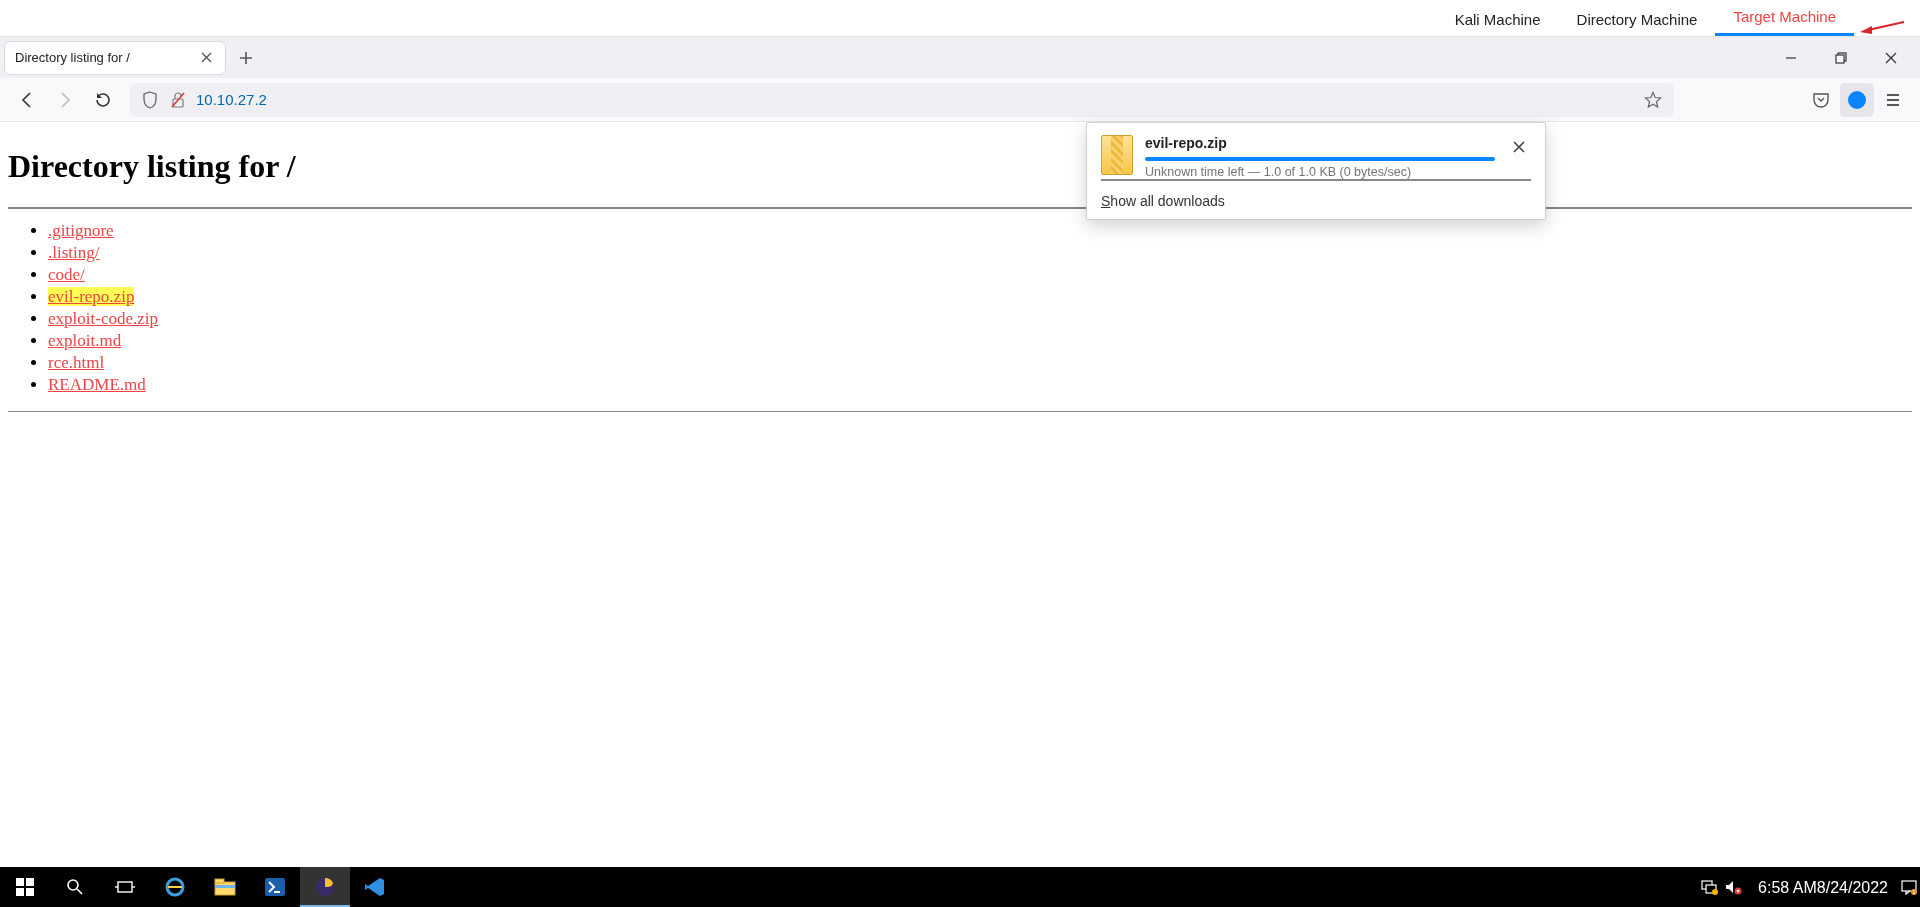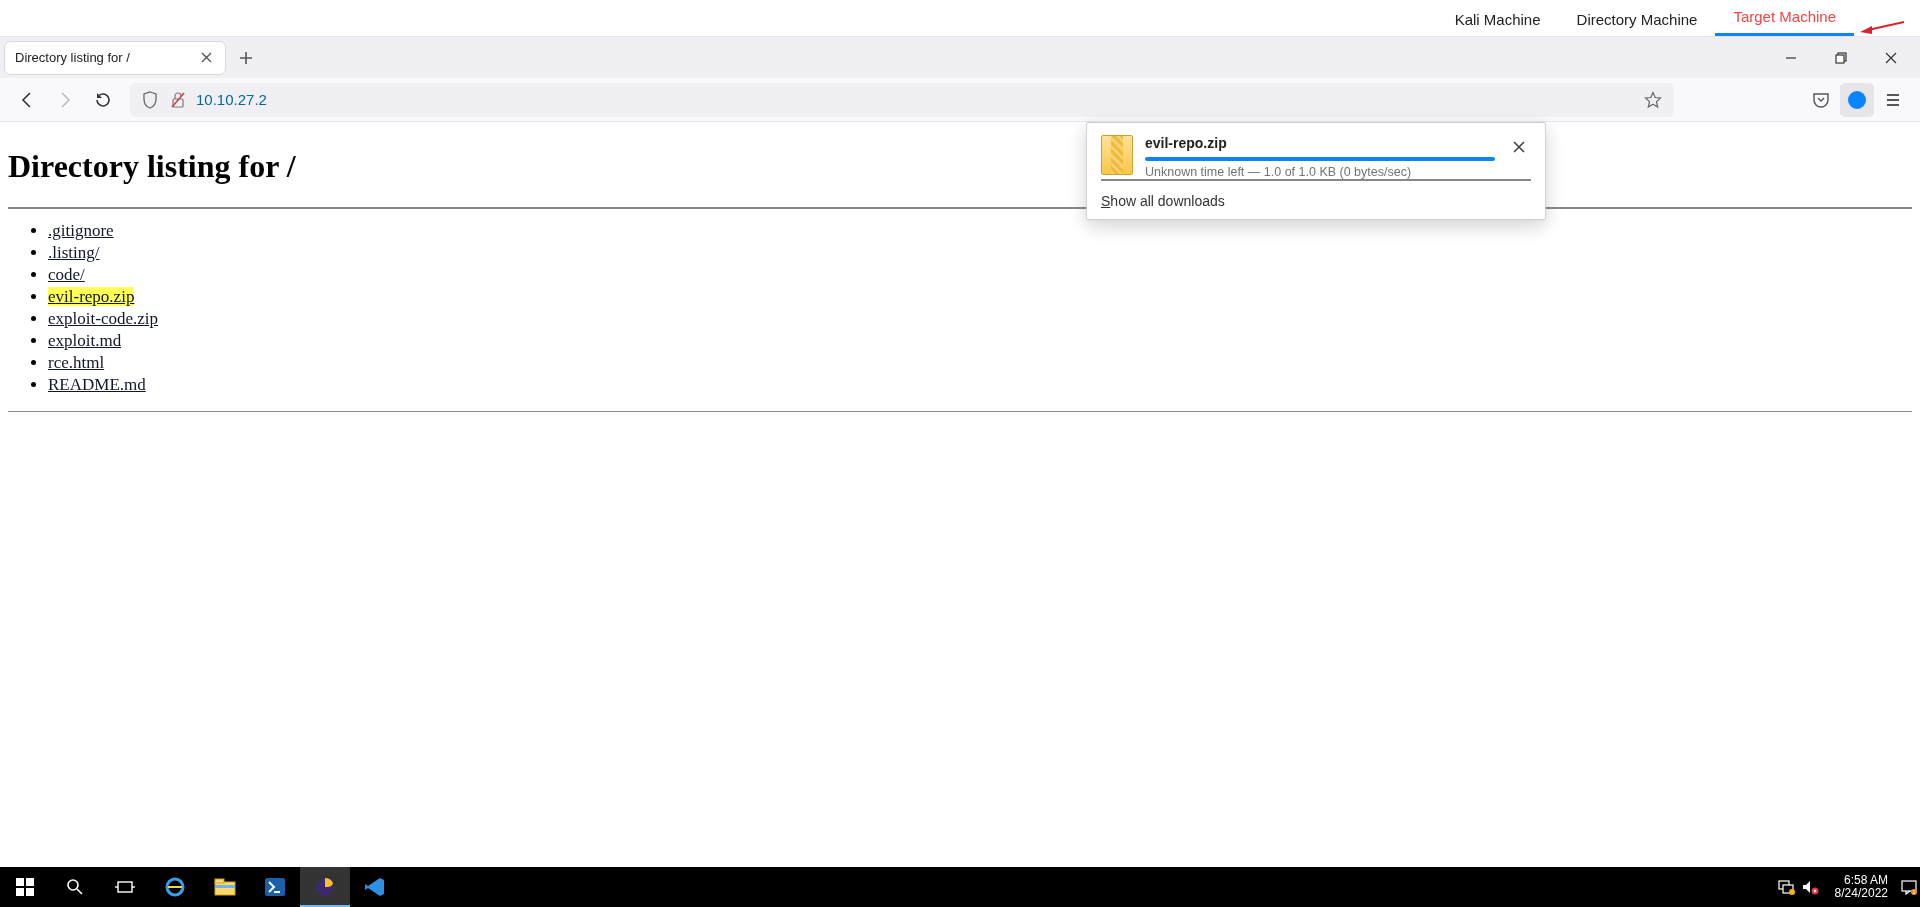--- a/index.html
+++ b/index.html
@@ -34,21 +34,21 @@
   .tool-btn.ext { background:#e6e6ea; }
   .ext-dot { width:18px; height:18px; border-radius:50%; background:#0a84ff; border:2px solid #0a84ff; }
 
   
   .page { position:relative; padding:8px 8px 0 8px; height:calc(100% - 36px - 42px - 44px - 40px); }
   .page h1 { font-family:"Times New Roman", serif; font-size:32px; font-weight:bold; margin:18px 0 22px 0; }
   .page hr { border:none; border-top:2px solid #888; margin:0 0 12px 0; }
   .page hr.thin { border-top:1px solid #888; margin-top:16px; }
   .dir-list { margin:0; padding-left:40px; font-family:"Times New Roman", serif; font-size:17px; }
   .dir-list li { margin:2px 0; }
-  .dir-list a { color:#0f172a; text-decoration:underline; }
+  .dir-list a { color:#ef4444; text-decoration:underline; }
   .dir-list a.hl { background:#ffff55; }
 
   
   .download-panel { position:absolute; top:0; right:374px; width:460px; background:#fff; border:1px solid #d0d0d4; box-shadow:0 6px 18px rgba(0,0,0,0.18); z-index:100; padding:12px 14px 10px 14px; border-radius:2px; }
   .dl-row { display:flex; align-items:flex-start; gap:12px; }
   .dl-icon { width:32px; height:40px; background:linear-gradient(#ffe29a,#f9c646); border:1px solid #c9a22f; border-radius:2px; position:relative; flex-shrink:0; }
   .dl-icon::after { content:""; position:absolute; left:30%; top:0; bottom:0; width:40%; background:repeating-linear-gradient(45deg,#f5d06c 0 3px,#efb93a 3px 6px); }
   .dl-text { flex:1; }
   .dl-fname { font-weight:600; font-size:14px; color:#222; }
   .dl-progress { height:4px; background:#0a84ff; width:100%; margin:6px 0 4px; border-radius:2px; }
@@ -57,21 +57,21 @@
   .dl-divider { border:none; border-top:1px solid #eee; margin:12px -14px 10px; }
   .dl-all { font-size:14px; color:#333; cursor:pointer; }
   .dl-all u { text-decoration:underline; }
 
   
   .taskbar { position:absolute; left:0; right:0; bottom:0; height:40px; background:#000; display:flex; align-items:center; color:#fff; }
   .taskbar .tb-btn { width:50px; height:40px; display:flex; align-items:center; justify-content:center; cursor:pointer; }
   .taskbar .tb-btn.active { background:#333; box-shadow:inset 0 -2px 0 #76b9ed; }
   .tb-spacer { flex:1; }
   .tray { display:flex; align-items:center; gap:6px; padding:0 6px; }
-  .clock { display:flex; flex-direction:column; align-items:flex-end; font-size:12px; line-height:13px; padding:0 10px; cursor:pointer; }
+  .clock { display:flex; flex-direction:row; align-items:flex-end; font-size:16px; line-height:13px; padding:0 10px; cursor:pointer; }
   .tb-right { width:22px; height:40px; display:flex; align-items:center; justify-content:center; cursor:pointer; }
 
   svg { display:block; }
 </style>
 </head>
 <body>
 
 <div class="machine-tabs">
   <div class="machine-tab">Kali Machine</div>
   <div class="machine-tab">Directory Machine</div>

